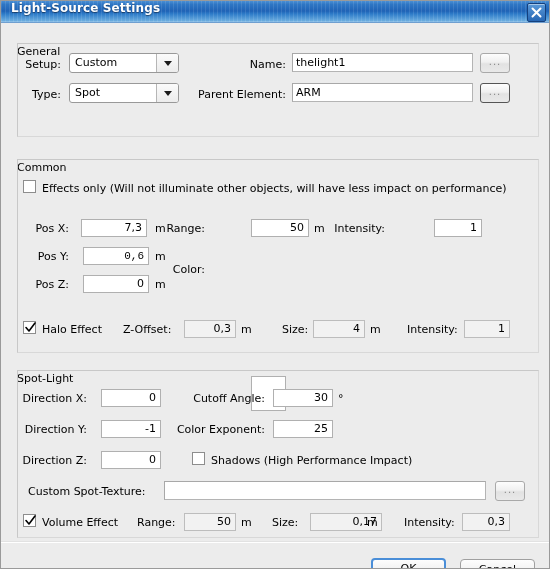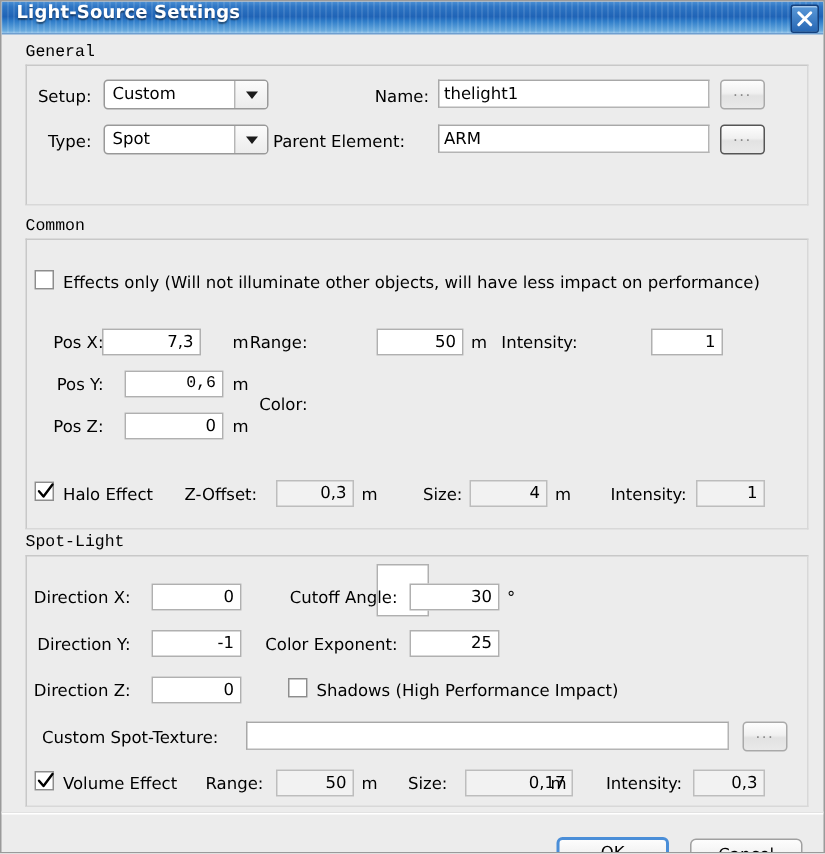--- a/index.html
+++ b/index.html
@@ -79,28 +79,27 @@
   }
 
   
   .group {
     position: absolute;
     box-sizing: border-box;
   }
   .group-label {
     position: absolute;
     left: 14px;
-    top: 0;
+    top: 16px;
     font-size: 11px;
     color: #000;
     background: transparent;
     padding: 0 4px 0 2px;
     line-height: 13px;
     white-space: nowrap;
-    font-family: Liberation Mono, monospace;
   }
   .group-frame {
     position: absolute;
     left: 16px;
     right: 12px;
     top: 14px;
     bottom: 0;
     border: 1px solid #c8c8c8;
     border-right-color: #d8d8d8;
     border-bottom-color: #d8d8d8;
@@ -291,34 +290,34 @@
         <div class="combo-text">Spot</div>
         <div class="combo-arrow">
           <div class="arrow-tri"></div>
         </div>
       </div>
 
       <div class="lbl right" style="left:180px; top:29px; width:105px;">Name:</div>
       <input class="tinput" style="left: 291px; top: 24px; width: 181px;" value="thelight1">
       <div class="dots-btn" style="left:479px; top:24px; width:30px;">...</div>
 
-      <div class="lbl right" style="left:164px; top:59px; width:105px;">Parent Element:</div>
+      <div class="lbl right" style="left:180px; top:59px; width:105px;">Parent Element:</div>
       <input class="tinput" style="left: 291px; top: 54px; width: 181px;" value="ARM">
       <div class="dots-btn focused" style="left:479px; top:54px; width:30px;">...</div>
     </div>
 
     <div class="group" style="left:0px; top:122px; width:550px; height:208px;">
       <div class="group-label">Common</div>
       <div class="group-frame"></div>
 
       <div class="cbox" style="left:22px; top:35px;"></div>
       <div class="lbl" style="left:41px; top:37px;">Effects only (Will not illuminate other objects, will have less impact on performance)</div>
 
       <div class="lbl right" style="left:20px; top:77px; width:48px;">Pos X:</div>
-      <div class="numfield" style="left:67px; top:74px; width:66px;">7,3</div>
+      <div class="numfield" style="left:80px; top:74px; width:66px;">7,3</div>
       <div class="lbl" style="left:154px; top:77px;">m</div>
 
       <div class="lbl right" style="left:20px; top:105px; width:48px;">Pos Y:</div>
       <div class="numfield" style="left:82px; top:102px; width:66px;font-family:Liberation Mono, monospace;">0,6</div>
       <div class="lbl" style="left:154px; top:105px;">m</div>
 
       <div class="lbl right" style="left:20px; top:133px; width:48px;">Pos Z:</div>
       <div class="numfield" style="left:82px; top:130px; width:66px;">0</div>
       <div class="lbl" style="left:154px; top:133px;">m</div>
 

